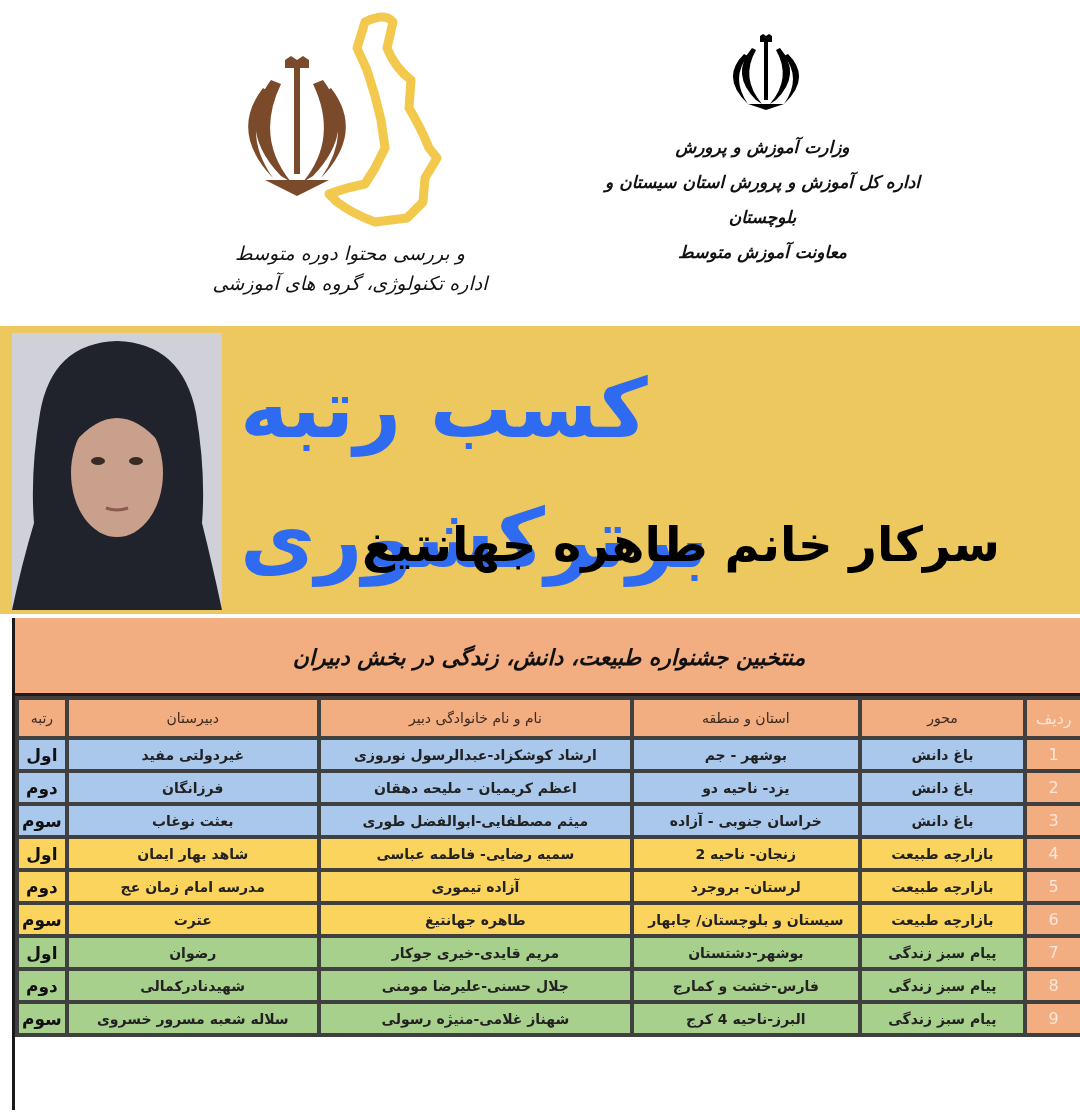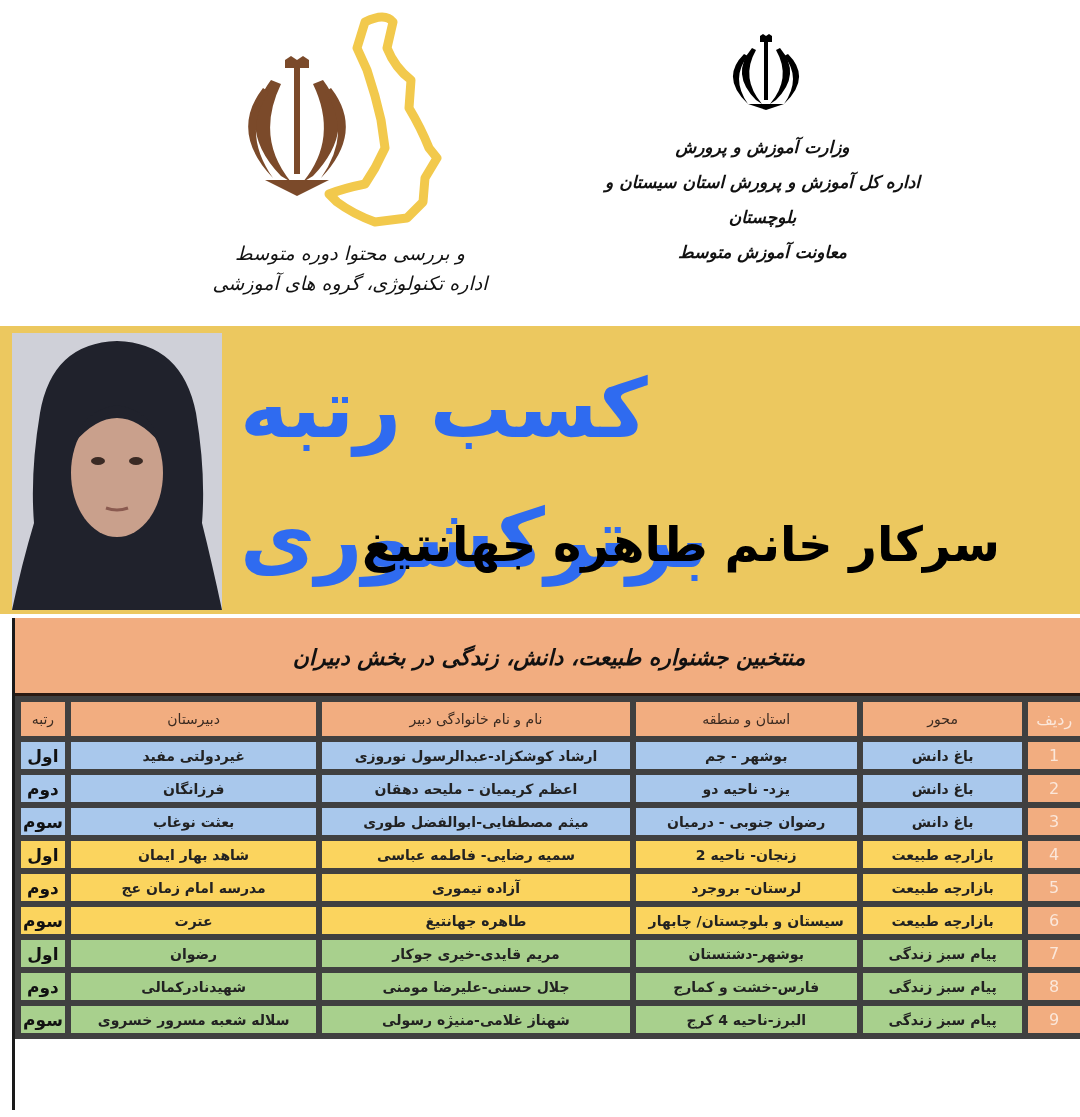--- a/index.html
+++ b/index.html
@@ -23,21 +23,21 @@
     letter-spacing: -1px; }
   .band-name { position: absolute; left: 320px; top: 178px; width: 680px; direction: rtl;
     font-family: "DejaVu Sans", sans-serif; font-weight: bold; font-size: 48px; color: #000; line-height: 80px; }
 
   
   .table-wrap { position: absolute; left: 12px; top: 618px; width: 1068px; height: 492px; border-left: 3px solid #1a1a1a; }
   .table-title { position: absolute; left: 0; top: 0; width: 1068px; height: 78px; background: #f2ad80;
     text-align: center; direction: rtl; font-family: "DejaVu Serif", serif; font-style: italic; font-weight: bold;
     font-size: 22px; line-height: 78px; color: #111; border-bottom: 3px solid #2b1a12; }
   table.results { position: absolute; left: 0; top: 78px; border-collapse: collapse; table-layout: fixed; direction: ltr; }
-  table.results td, table.results th { border: 6px solid #404040; text-align: center; vertical-align: middle;
+  table.results td, table.results th { border: 4px solid #404040; text-align: center; vertical-align: middle;
     font-family: "DejaVu Sans", sans-serif; font-size: 14px; font-weight: bold; color: #222; direction: rtl;
     white-space: nowrap; overflow: hidden; }
   table.results th { background: #f2ad80; height: 40px; font-weight: normal; color: #3a2a20; font-size: 14px; }
   table.results td { height: 33px; margin-top: 12px; }
   table.results td.rank { font-size: 17px; color: #111; }
   table.results td.idx, table.results th.idx { background: #f2ad80; color: #fbe7da; font-weight: normal; font-size: 16px;
     border-right: none; }
   table.results th.idx { color: #fbe7da; }
   tr.g-blue td { background: #a9c8ec; }
   tr.g-yellow td { background: #fbd45e; }
@@ -136,21 +136,21 @@
         <td>فرزانگان</td>
         <td>اعظم کریمیان – ملیحه دهقان</td>
         <td>یزد- ناحیه دو</td>
         <td>باغ دانش</td>
         <td class="idx">2</td>
       </tr>
       <tr class="g-blue">
         <td class="rank">سوم</td>
         <td>بعثت نوغاب</td>
         <td>میثم مصطفایی-ابوالفضل  طوری</td>
-        <td>رضوان جنوبی - درمیان</td>
+        <td>خراسان جنوبی - آزاده</td>
         <td>باغ دانش</td>
         <td class="idx">3</td>
       </tr>
       <tr class="g-yellow">
         <td class="rank">اول</td>
         <td>شاهد بهار ایمان</td>
         <td>سمیه رضایی- فاطمه عباسی</td>
         <td>زنجان- ناحیه 2</td>
         <td>بازارچه طبیعت</td>
         <td class="idx">4</td>

